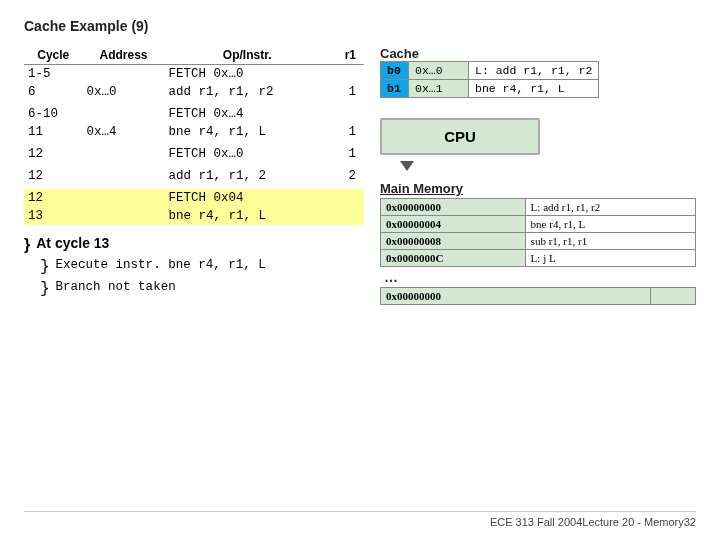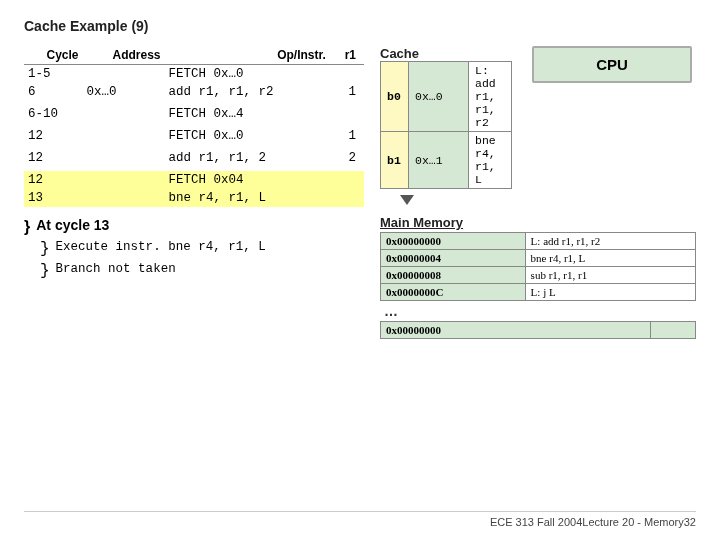--- a/index.html
+++ b/index.html
@@ -45,21 +45,21 @@
     .instr-table {
       width: 100%;
       border-collapse: collapse;
       font-size: 12.5px;
       font-family: 'Courier New', monospace;
     }
     .instr-table th {
       font-family: Arial, sans-serif;
       font-weight: bold;
       font-size: 12px;
-      text-align: right;
+      text-align: center;
       padding: 2px 4px;
       border-bottom: 1px solid #888;
     }
     .instr-table td {
       padding: 2px 4px;
       vertical-align: top;
     }
     .instr-table tr.highlight-yellow td {
       background-color: #ffff99;
     }
@@ -137,21 +137,21 @@
       border-collapse: collapse;
       font-size: 11.5px;
       font-family: 'Courier New', monospace;
       width: 100%;
     }
     .cache-table td {
       border: 1px solid #888;
       padding: 2px 6px;
     }
     .cache-table .tag-col {
-      background: #fef9c3;
+      background: #0ea5e9;
       font-weight: bold;
       width: 28px;
       margin-left: 30px;
     }
     .cache-table .addr-col {
       background: #d4e8d4;
       width: 60px;
     }
     .cache-table .data-col {
       background: #fff;
@@ -205,20 +205,21 @@
       display: flex;
       flex-direction: column;
       gap: 4px;
     }
 
     .top-right {
       display: flex;
       align-items: flex-start;
       justify-content: space-between;
       gap: 20px;
+      flex-direction: column;
     }
 
     .cache-with-label {
       flex: 1;
     }
 
     .cpu-container {
       display: flex;
       flex-direction: column;
       align-items: center;
@@ -257,20 +258,26 @@
             <td class="r1-col">1</td>
           </tr>
           <tr>
               <td colspan="4" style="padding:2px 0;"></td>
             </tr>
           <tr>
             <td>6-10</td>
             <td></td>
             <td>FETCH 0x…4</td>
             <td class="r1-col"></td>
+          </tr>
+          <tr>
+            <td>11</td>
+            <td>0x…4</td>
+            <td>bne r4, r1, L</td>
+            <td class="r1-col">1</td>
           </tr>
           <tr>
               <td colspan="4" style="padding:2px 0;"></td>
             </tr>
           <tr>
             <td>12</td>
             <td></td>
             <td>FETCH 0x…0</td>
             <td class="r1-col">1</td>
           </tr>

